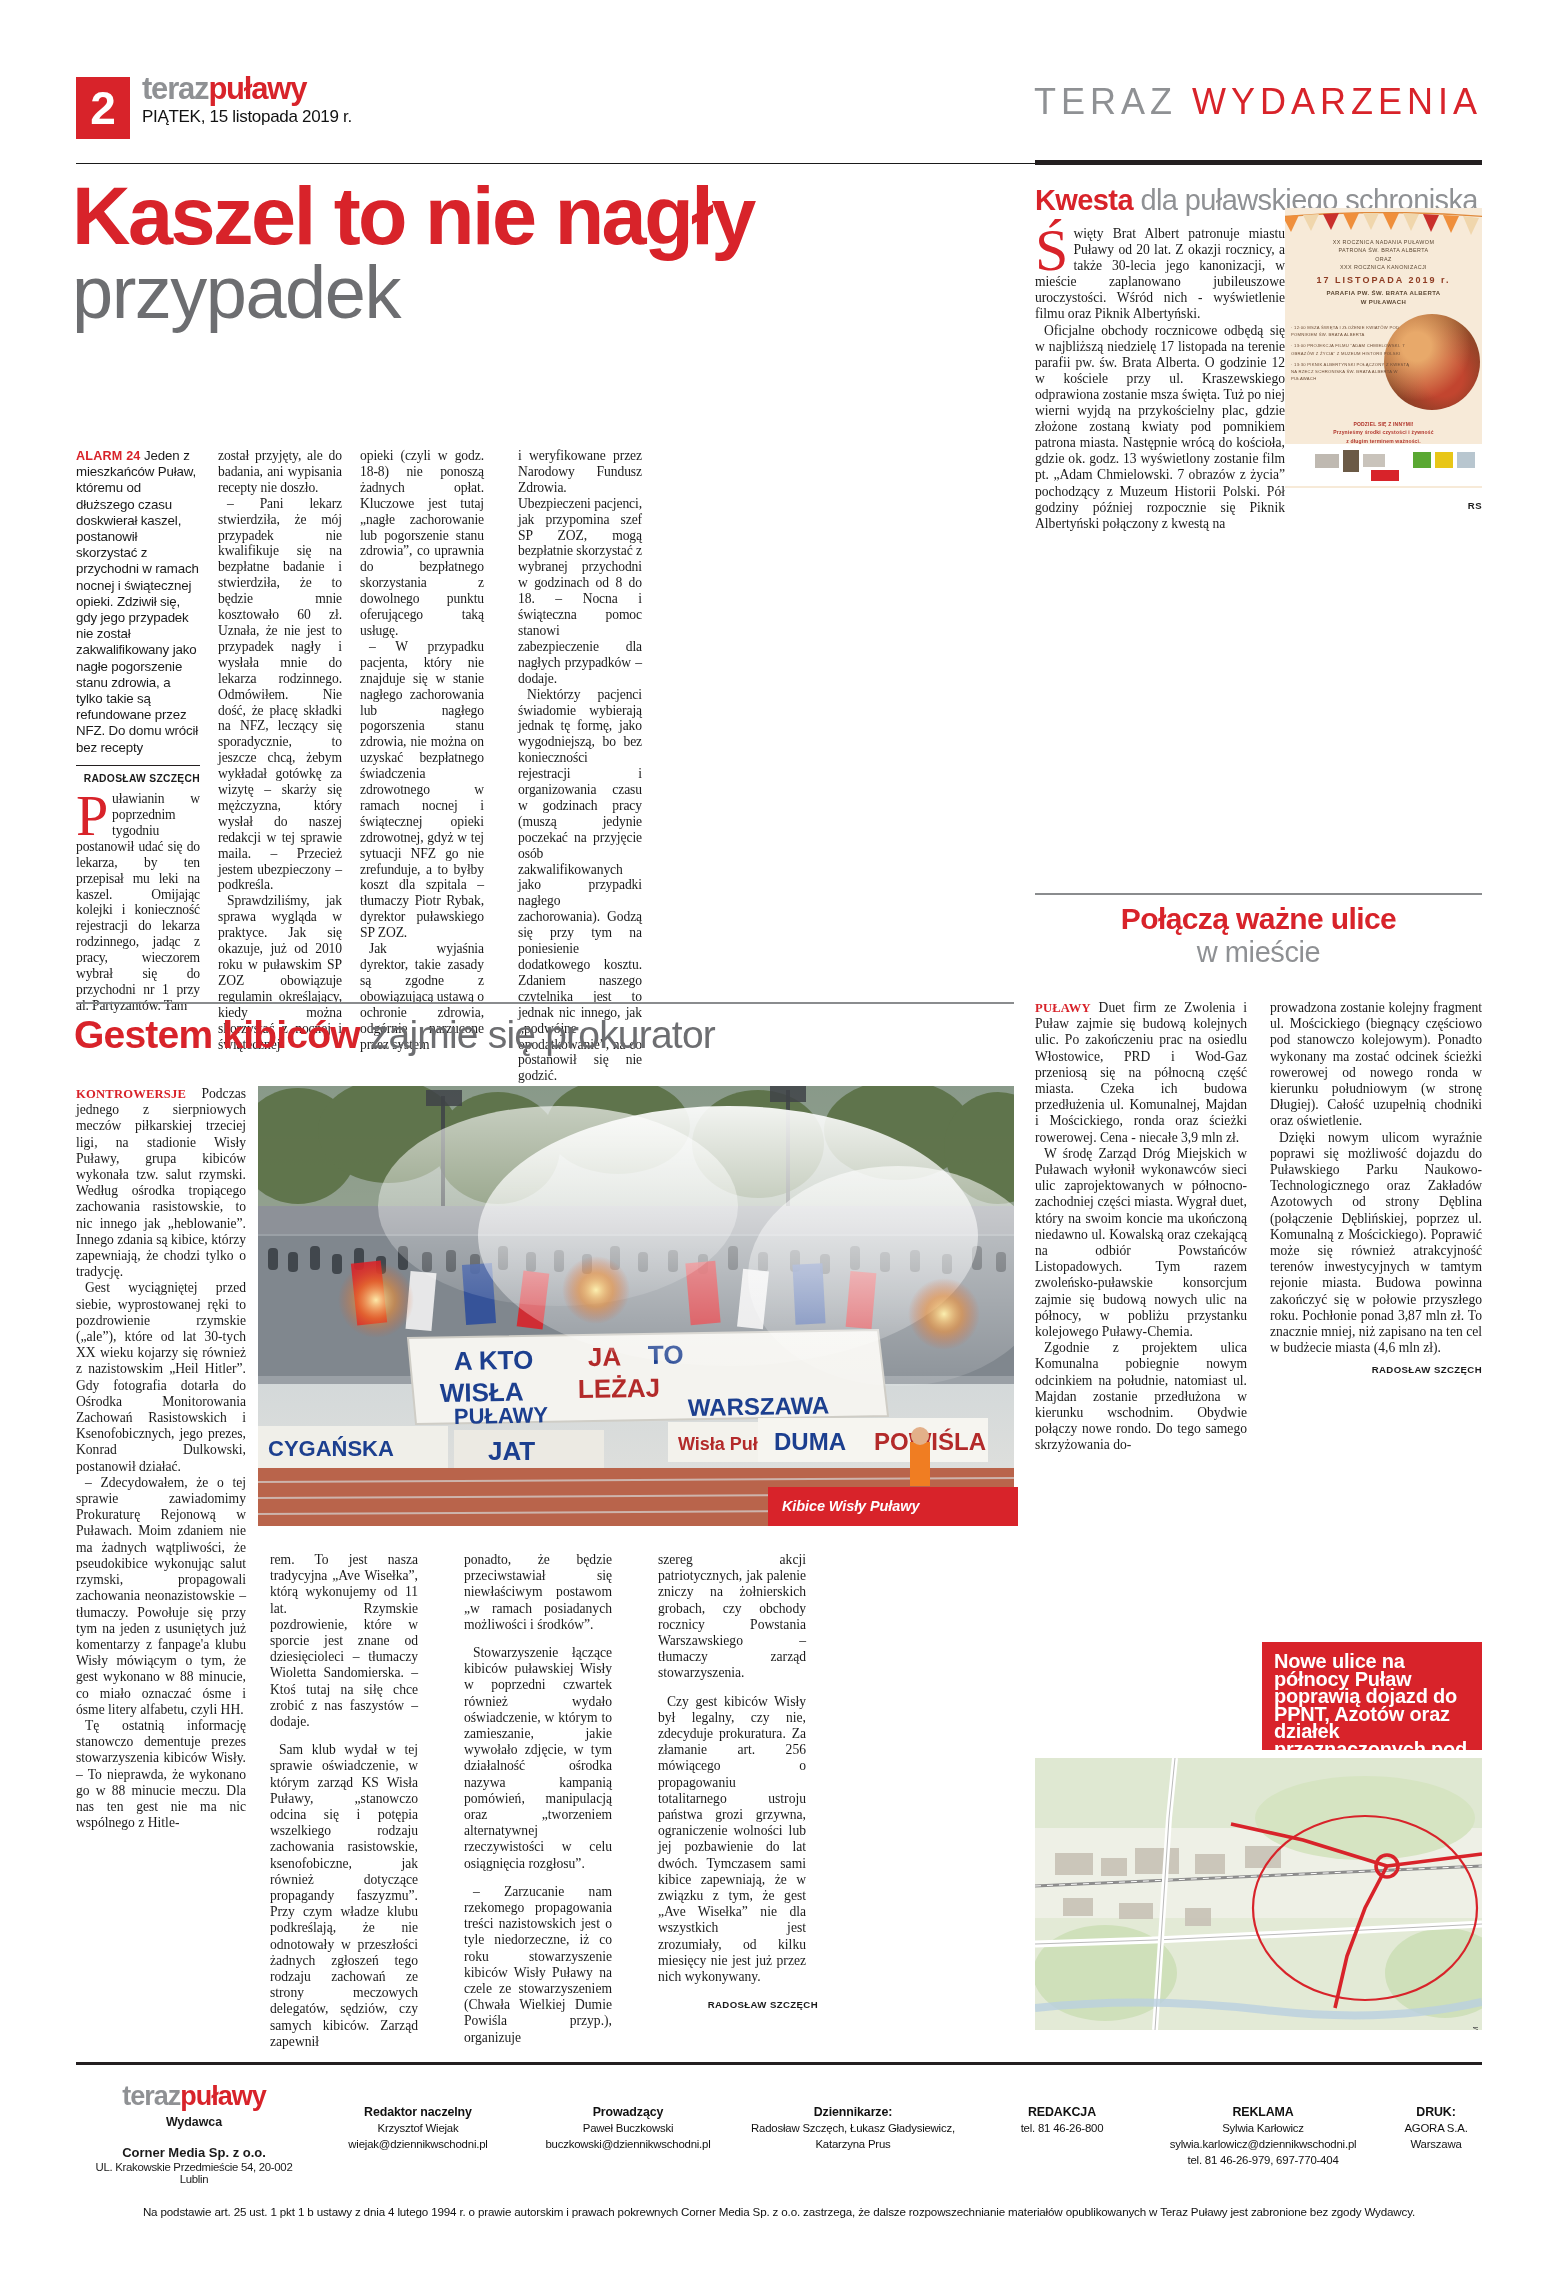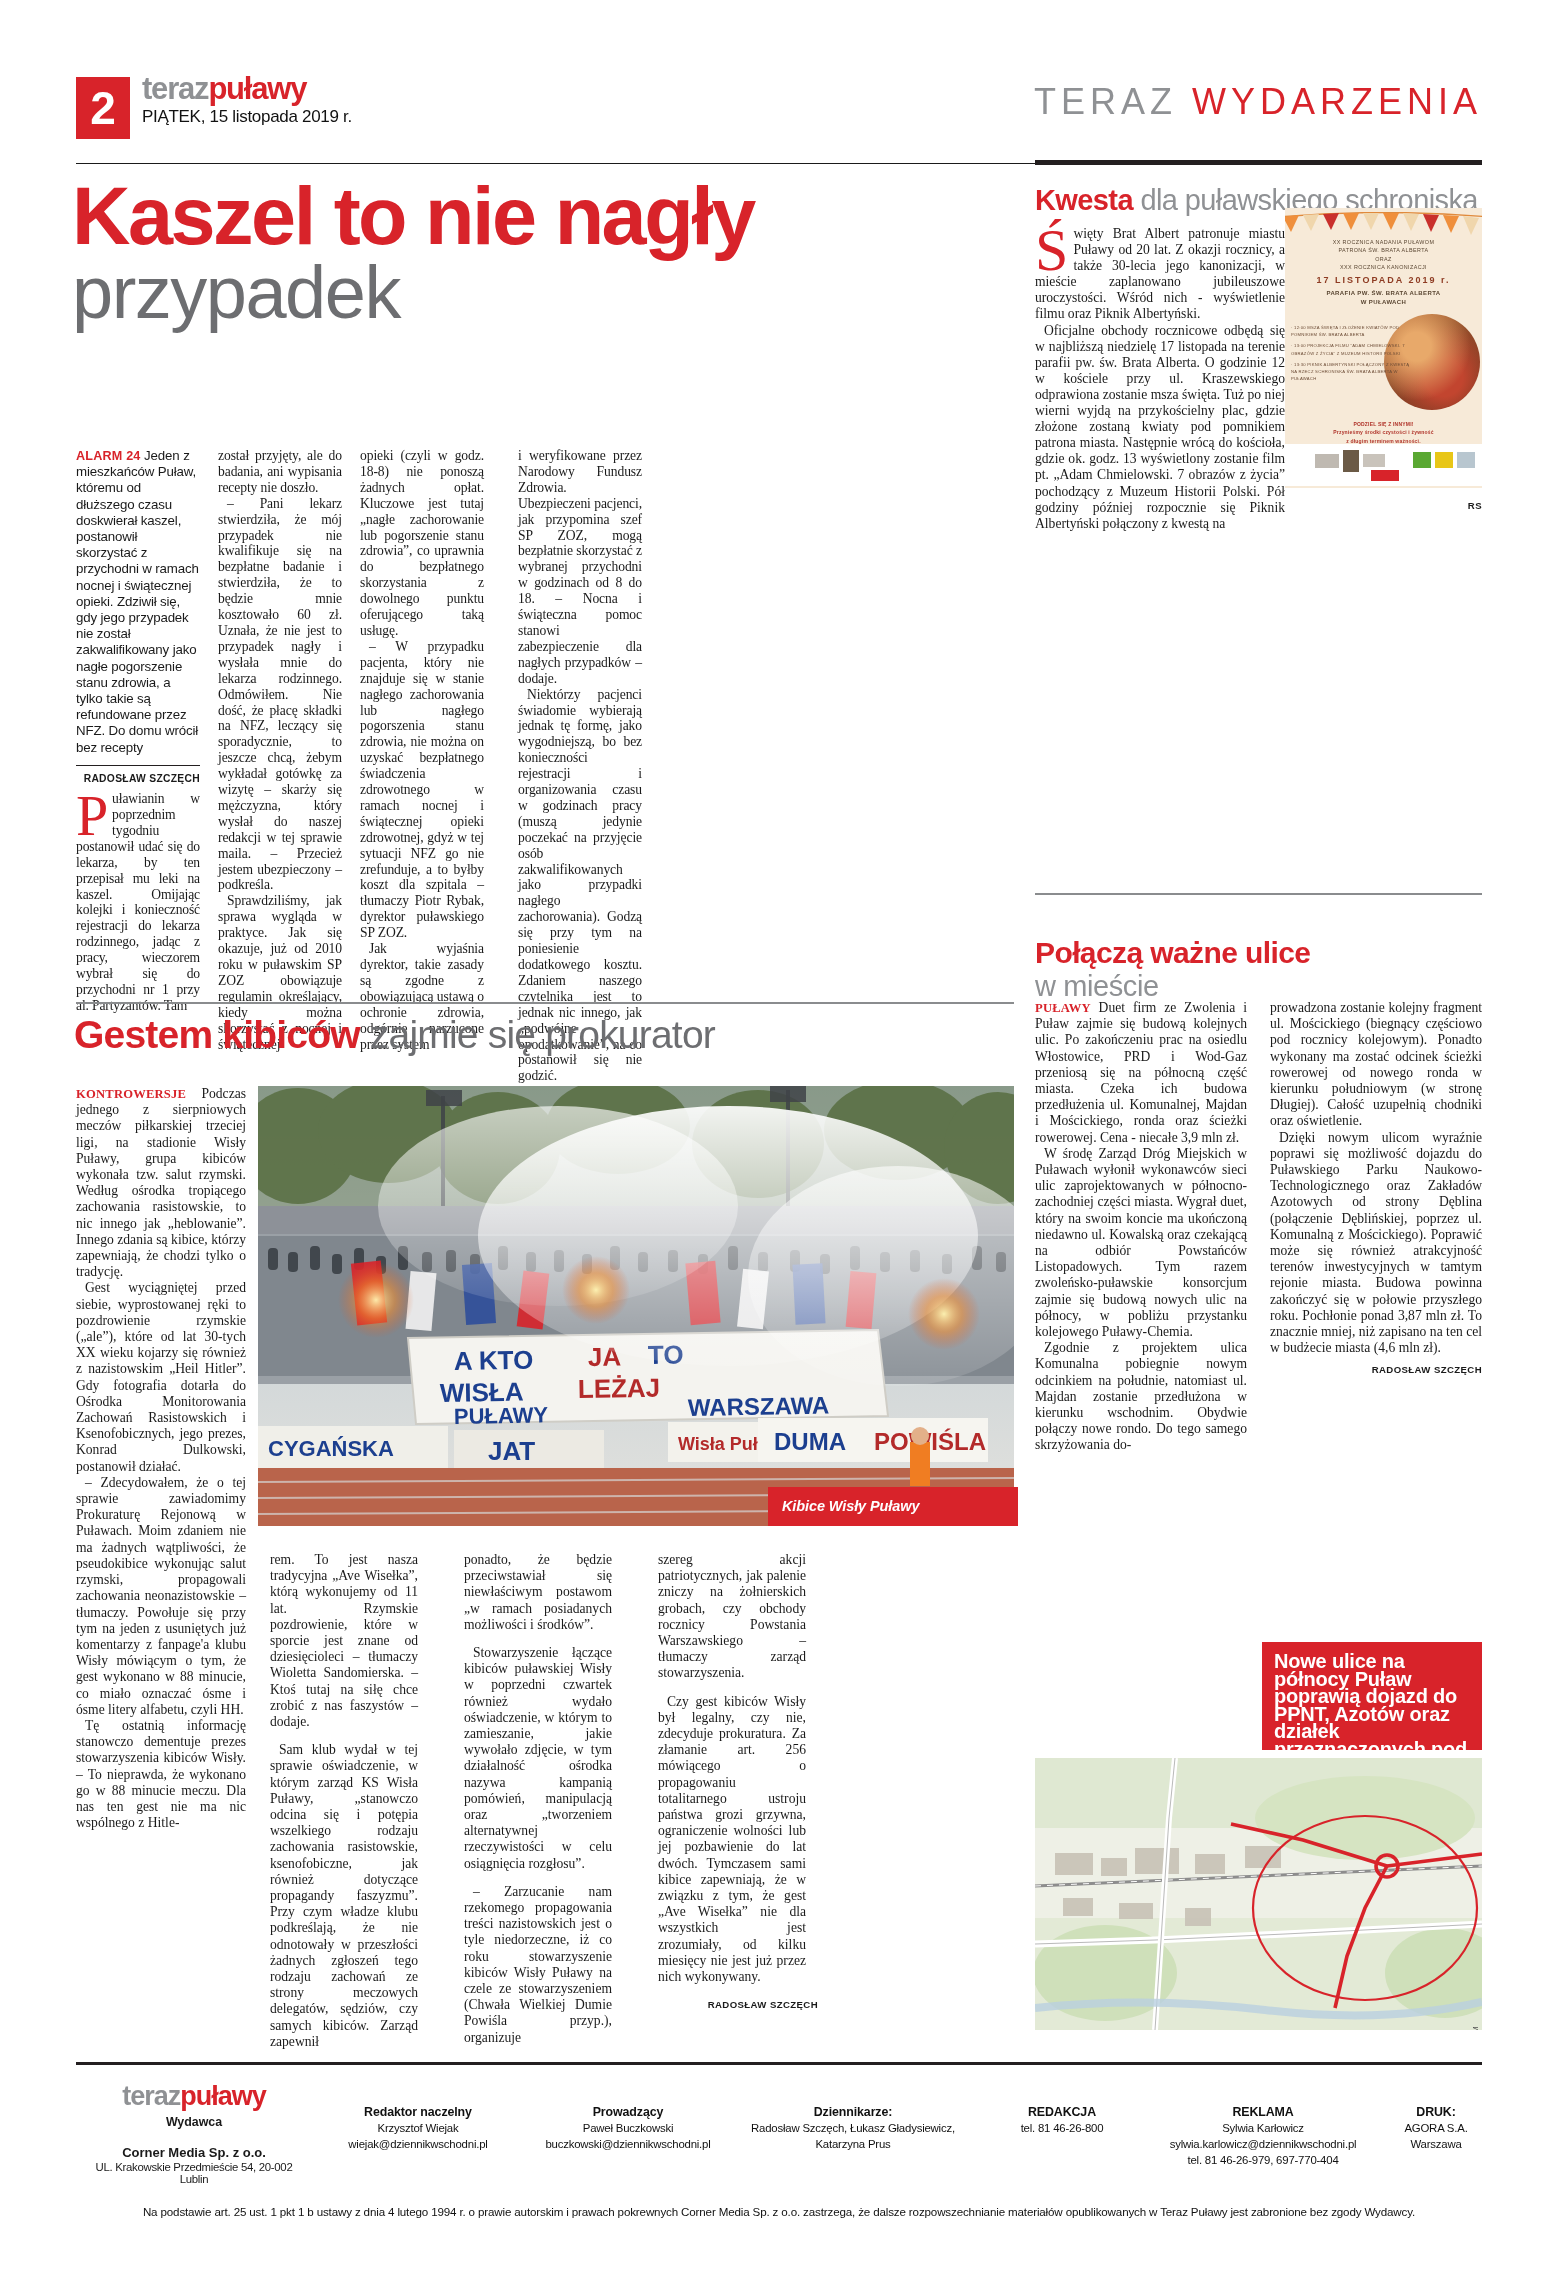--- a/index.html
+++ b/index.html
@@ -108,21 +108,21 @@
               font-family:"Liberation Serif", serif; font-size:13.6px; line-height:16.1px;
               text-align:justify; hyphens:auto; }
   .kw-after p { margin:0; text-indent:0; }
   .sig { font-family:"Liberation Sans", sans-serif; font-size:9.6px; font-weight:bold;
          text-align:right; letter-spacing:0.4px; margin-top:2px;}
 
   
   .rule-gray-r { position:absolute; left:1035px; top:893px; width:447px; height:2px; background:#8a8c8e; }
 
   
-  .polacza { position:absolute; left:1035px; top:936px; width:447px; }
+  .polacza { position:absolute; left:1035px; top:902px; width:447px;text-align:center; }
   .pl-head1 { font-size:30px; font-weight:bold; color:#d8232a; letter-spacing:-0.6px; line-height:34px;}
   .pl-head2 { font-size:29px; font-weight:300; color:#8f9194; letter-spacing:-0.4px; line-height:32px;}
   .pl-cols { position:absolute; left:1035px; top:1000px; width:447px; }
   .pl-col { float:left; width:212px; font-family:"Liberation Serif", serif;
             font-size:13.6px; line-height:16.2px; text-align:justify; hyphens:auto; }
   .pl-col.r { margin-left:23px; }
   .pl-col p { margin:0; text-indent:9px; }
   .pl-col p.first { text-indent:0; }
   .redbox { position:absolute; left:1262px; top:1642px; width:220px; height:108px;
             background:#d8232a; color:#fff; padding:11px 11px 0 12px;
@@ -297,21 +297,21 @@
     <div class="pl-head1">Połączą ważne ulice</div>
     <div class="pl-head2">w mieście</div>
   </div>
   <div class="pl-cols cf">
     <div class="pl-col">
       <p class="first"><span class="tag-red">PUŁAWY</span><span> Duet firm ze Zwolenia i Puław zajmie się budową kolejnych ulic. Po zakończeniu prac na osiedlu Włostowice, PRD i Wod-Gaz przeniosą się na północną część miasta. Czeka ich budowa przedłużenia ul. Komunalnej, Majdan i Mościckiego, ronda oraz ścieżki rowerowej. Cena - niecałe 3,9 mln zł.</span></p>
       <p>W środę Zarząd Dróg Miejskich w Puławach wyłonił wykonawców sieci ulic zaprojektowanych w północno-zachodniej części miasta. Wygrał duet, który na swoim koncie ma ukończoną niedawno ul. Kowalską oraz czekającą na odbiór Powstańców Listopadowych. Tym razem zwoleńsko-puławskie konsorcjum zajmie się budową nowych ulic na północy, w pobliżu przystanku kolejowego Puławy-Chemia.</p>
       <p>Zgodnie z projektem ulica Komunalna pobiegnie nowym odcinkiem na południe, natomiast ul. Majdan zostanie przedłużona w kierunku wschodnim. Obydwie połączy nowe rondo. Do tego samego skrzyżowania do-</p>
     </div>
     <div class="pl-col r">
-      <p class="first">prowadzona zostanie kolejny fragment ul. Mościckiego (biegnący częściowo pod rocznicy kolejowym). Ponadto wykonany ma zostać odcinek ścieżki rowerowej od nowego ronda w kierunku południowym (w stronę Długiej). Całość uzupełnią chodniki oraz oświetlenie.</p>
+      <p class="first">prowadzona zostanie kolejny fragment ul. Mościckiego (biegnący częściowo pod stanowczo kolejowym). Ponadto wykonany ma zostać odcinek ścieżki rowerowej od nowego ronda w kierunku południowym (w stronę Długiej). Całość uzupełnią chodniki oraz oświetlenie.</p>
       <p>Dzięki nowym ulicom wyraźnie poprawi się możliwość dojazdu do Puławskiego Parku Naukowo-Technologicznego oraz Zakładów Azotowych od strony Dęblina (połączenie Dęblińskiej, poprzez ul. Komunalną z Mościckiego). Poprawić może się również atrakcyjność terenów inwestycyjnych w tamtym rejonie miasta. Budowa powinna zakończyć się w połowie przyszłego roku. Pochłonie ponad 3,87 mln zł. To znacznie mniej, niż zapisano na ten cel w budżecie miasta (4,6 mln zł).</p>
       <div class="sig" style="margin-top:6px;">RADOSŁAW SZCZĘCH</div>
     </div>
   </div>
 
   <div class="redbox">Nowe ulice na północy Puław poprawią dojazd do PPNT, Azotów oraz działek przeznaczonych pod inwestycje przemysłowe</div>
 
   <div class="map">
     <svg width="447" height="272" viewBox="0 0 447 272" preserveAspectRatio="none">
       <rect x="0" y="0" width="447" height="272" fill="#e9eee0"></rect>

